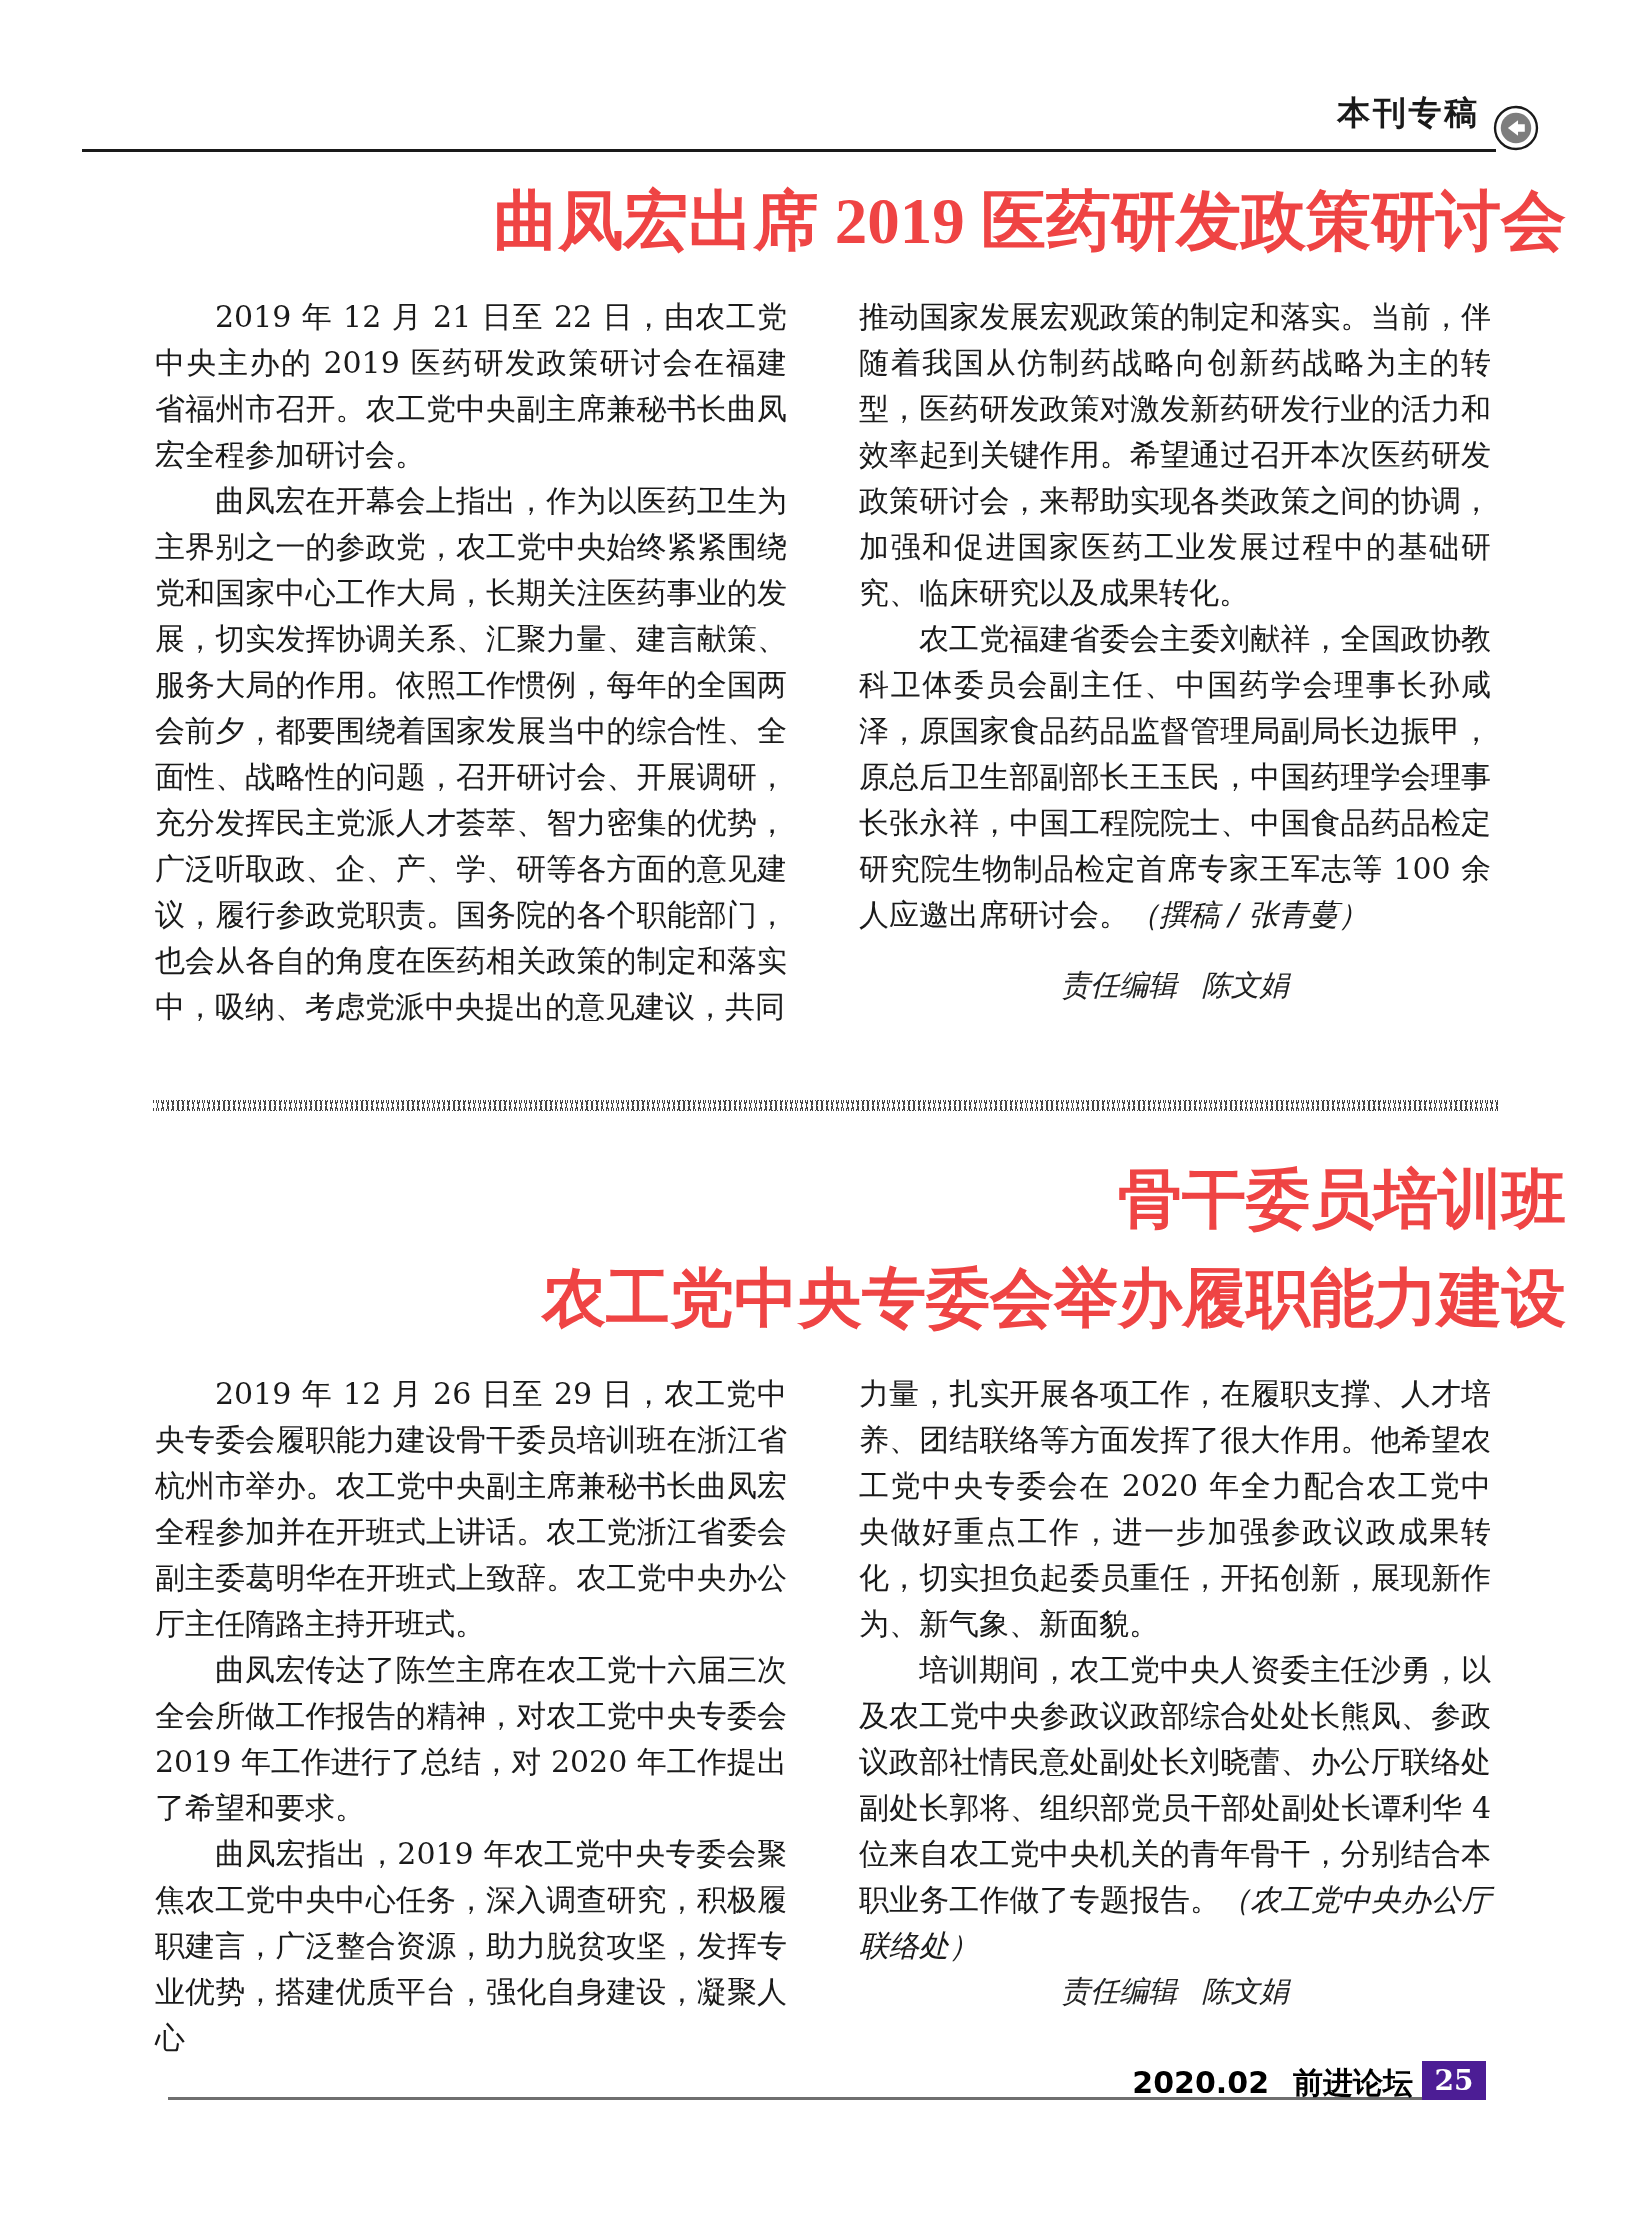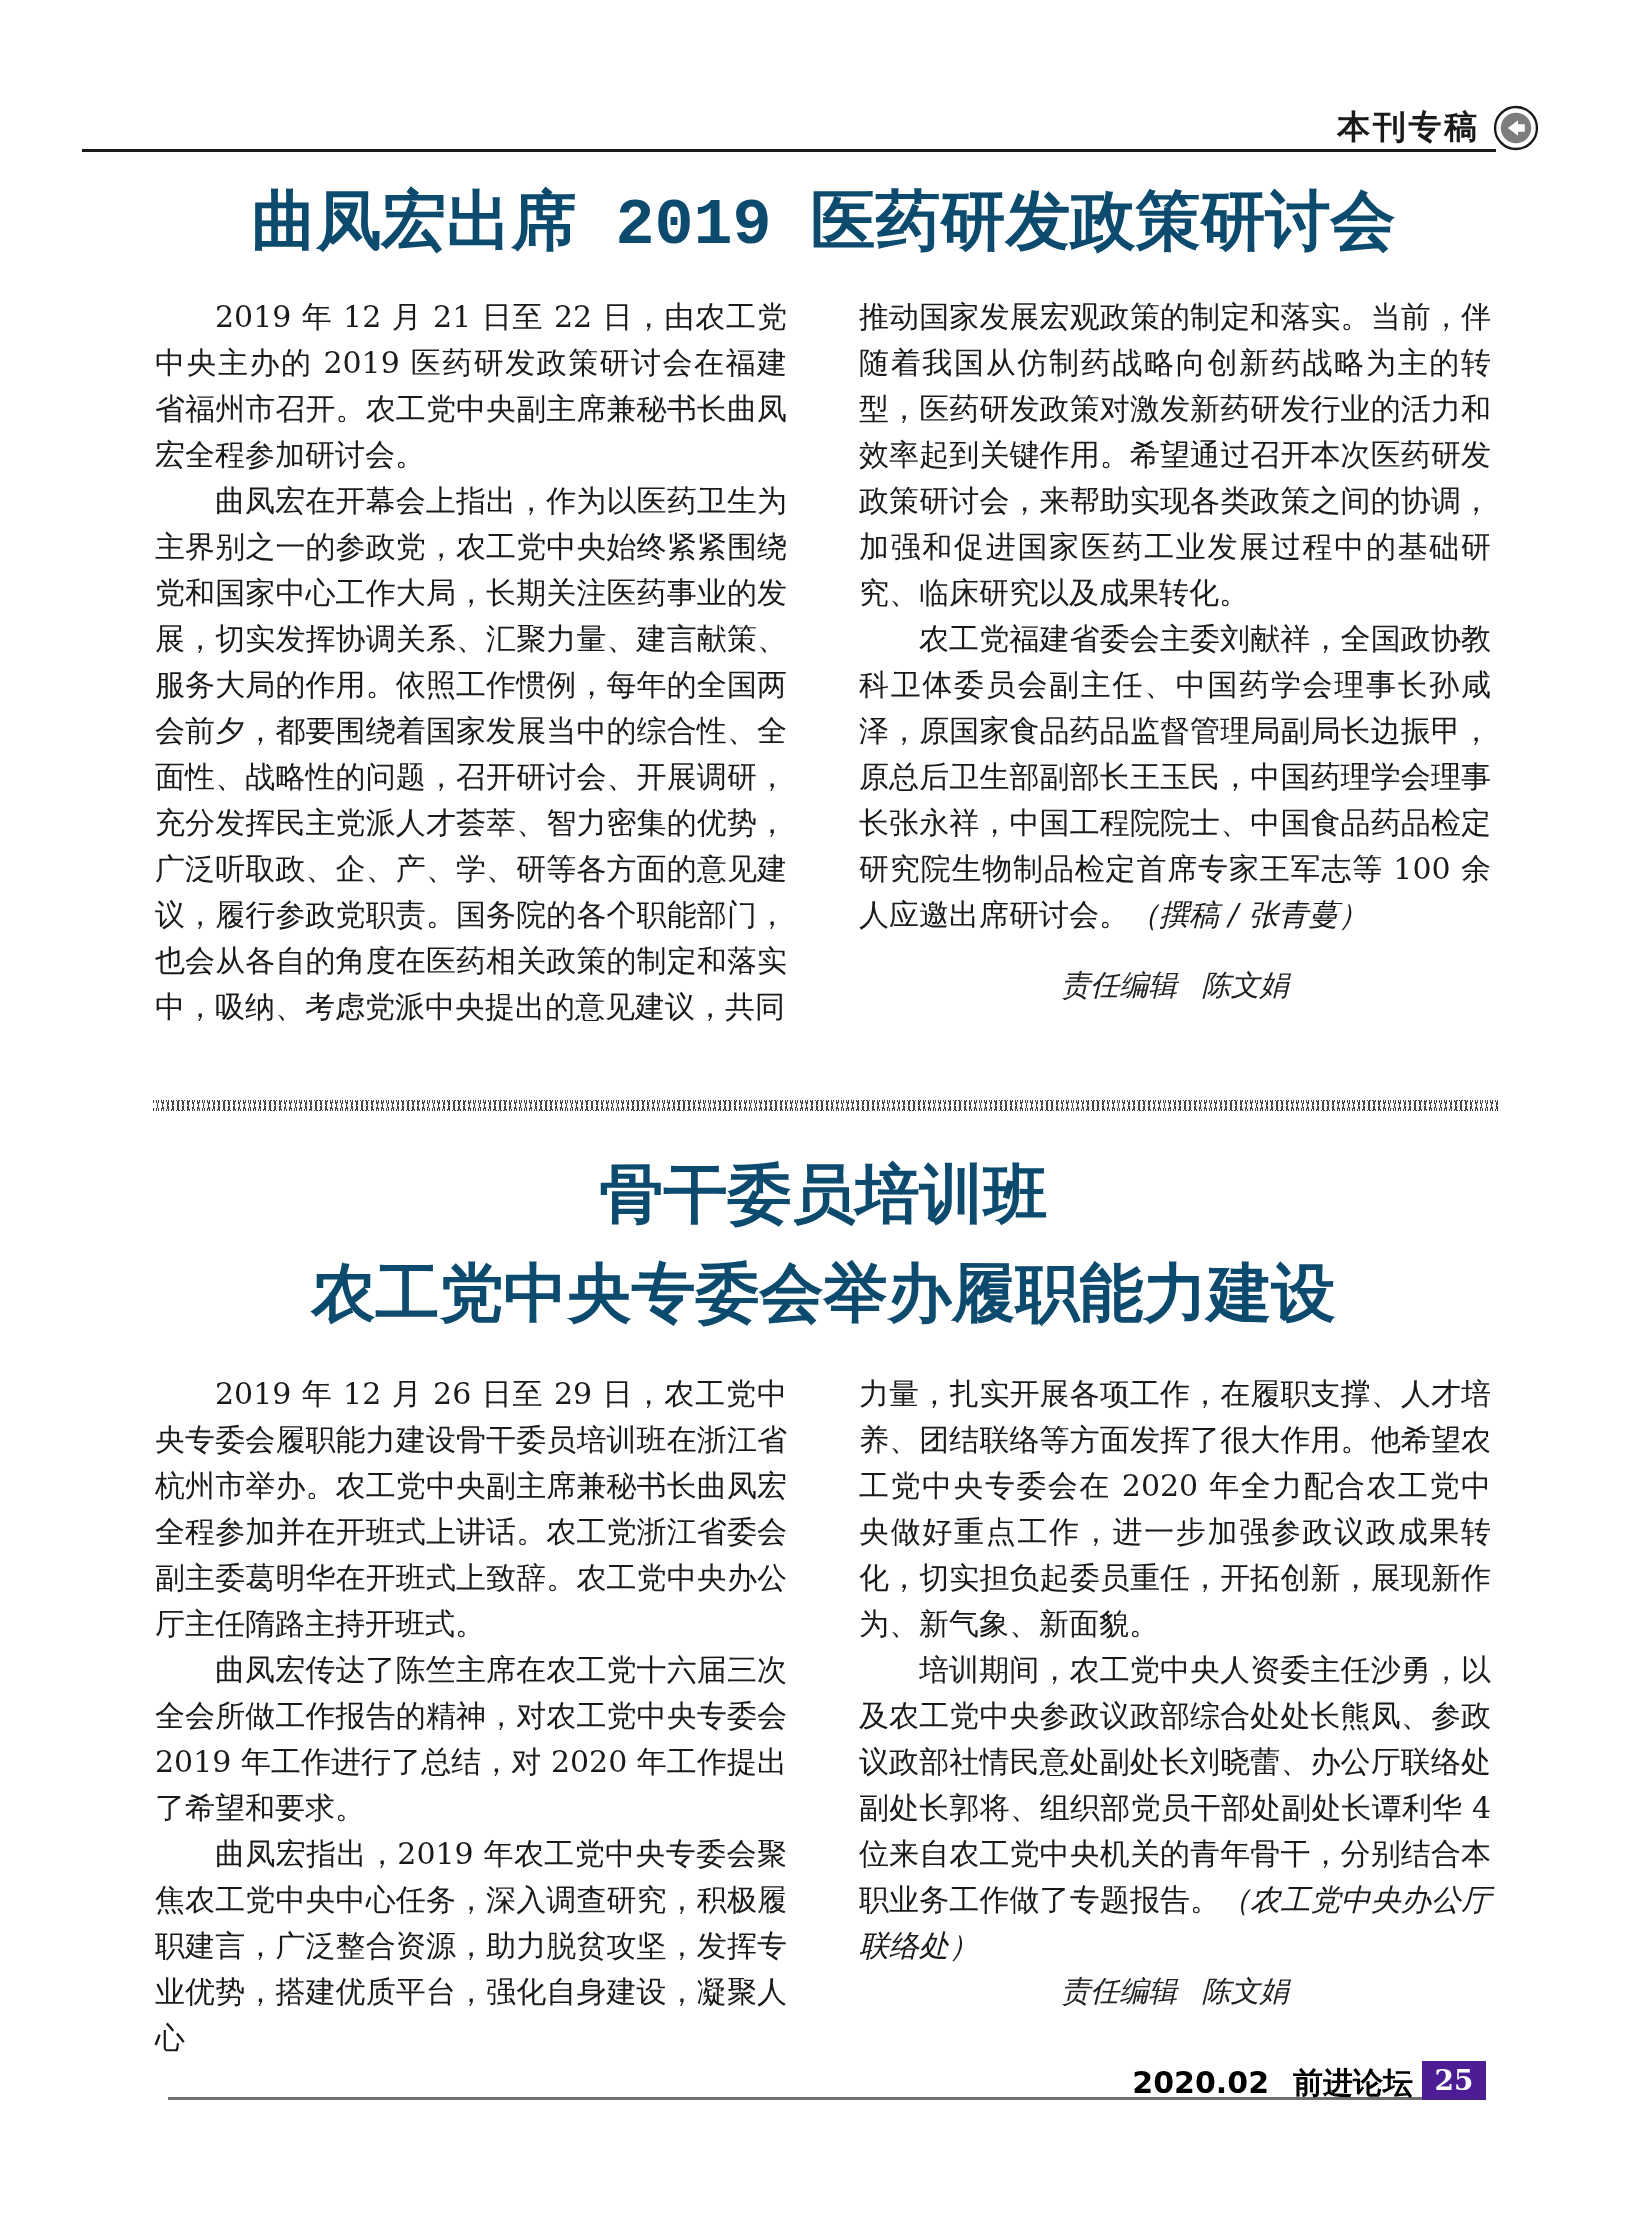--- a/index.html
+++ b/index.html
@@ -10,33 +10,33 @@
     font-family:"DejaVu Serif","Liberation Serif",serif;
     color:#1a1a1a;
     overflow:hidden;
   }
   
   .header-rule{
     position:absolute;left:82px;top:149px;width:1414px;height:2.7px;
     background:#1a1a1a;
   }
   .header-label{
-    position:absolute;right:165px;top:105px;
+    position:absolute;right:165px;top:91px;
     font-family:"DejaVu Sans","Liberation Sans",sans-serif;
     font-weight:bold;font-size:33px;letter-spacing:2.7px;color:#1a1a1a;
     white-space:nowrap;
   }
   .header-icon{
     position:absolute;left:1493px;top:105px;width:46px;height:46px;
   }
   
   .a-title{
-    position:absolute;left:81px;width:1485px;text-align:center;
-    font-family:Liberation Mono, monospace;
-    font-weight:bold;color:#0c4a6e;white-space:nowrap;
+    position:absolute;left:81px;width:1485px;text-align:right;
+    font-family:Liberation Serif, serif;
+    font-weight:bold;color:#ef4444;white-space:nowrap;
   }
   #a1-title{top:177px;font-size:65px;}
   #a2-title{top:1150px;font-size:64px;line-height:99px;white-space:normal;}
   
   .col{
     position:absolute;width:632px;
     font-size:30px;line-height:46px;
     text-align:justify;
     color:#1a1a1a;
   }

